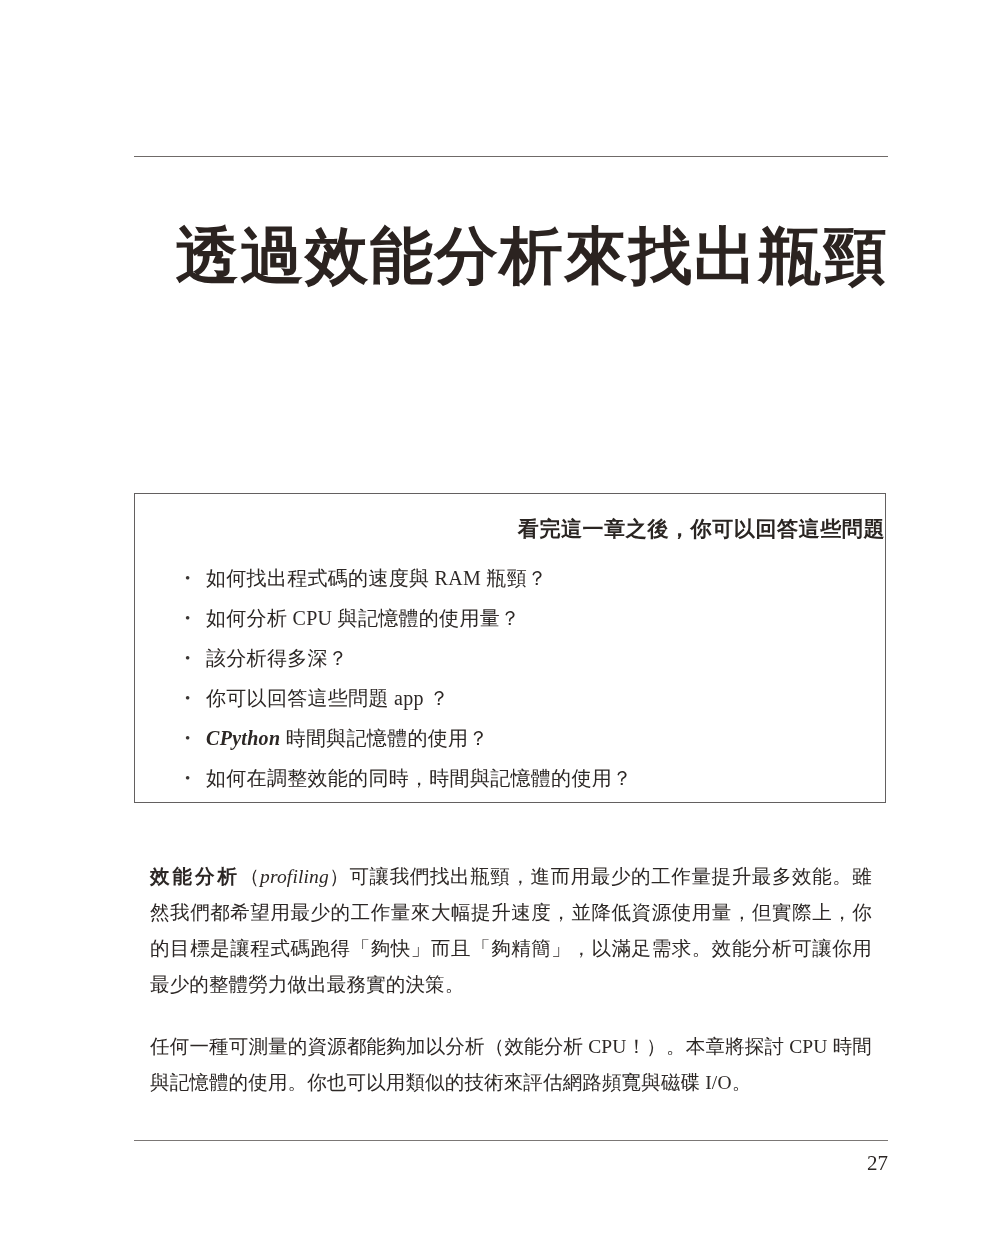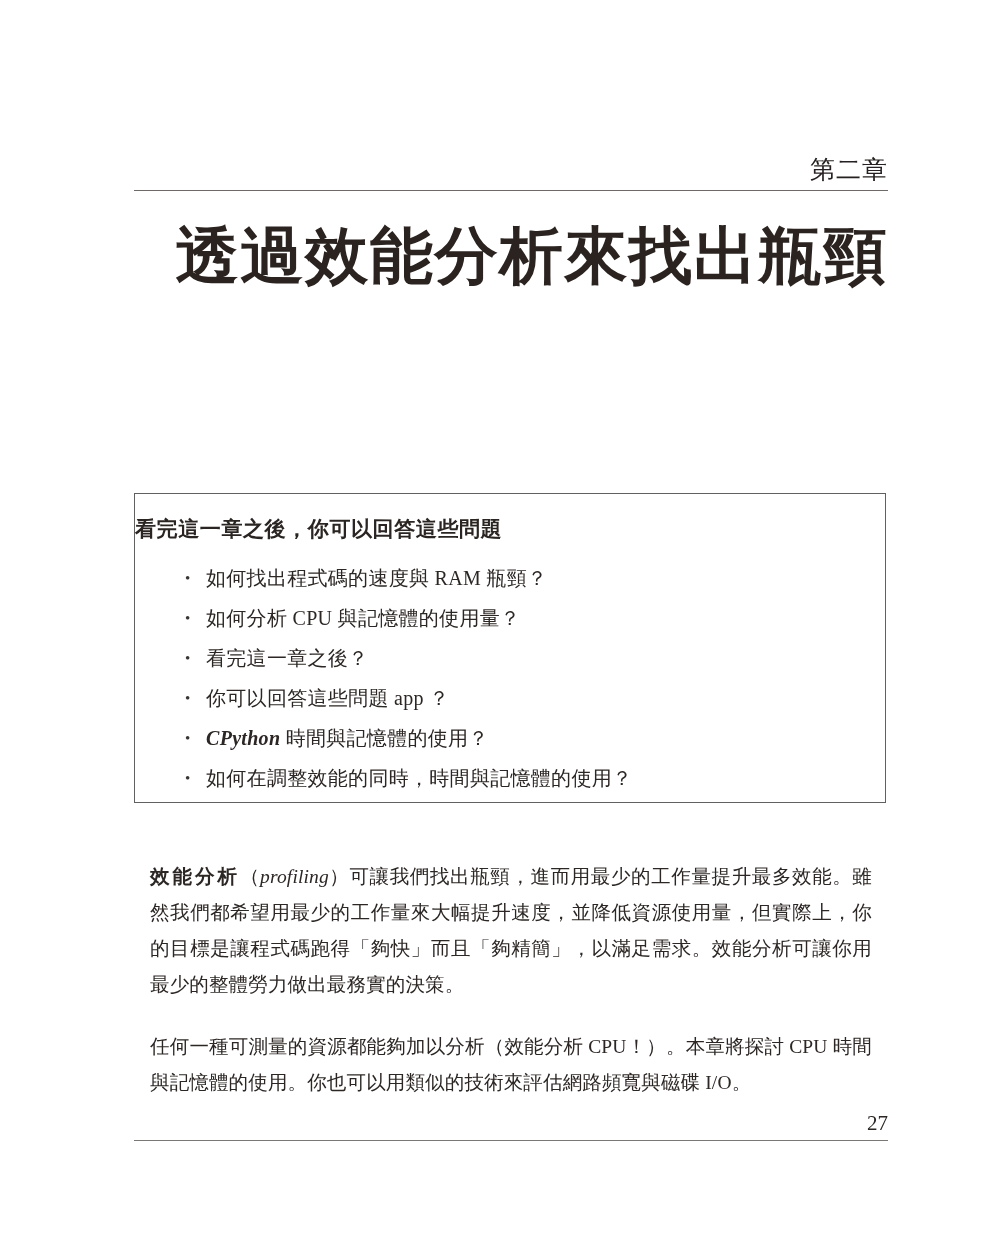--- a/index.html
+++ b/index.html
@@ -70,21 +70,21 @@
     left: 134px;
     top: 493px;
     width: 752px;
     height: 310px;
     border: 1.6px solid #636060;
     box-sizing: border-box;
     background: #ffffff;
   }
   .qbox-title {
     margin-top: 20px;
-    text-align: left;
+    text-align: right;
     font-family: "Liberation Sans", "DejaVu Sans", sans-serif;
     font-weight: 700;
     font-size: 21px;
     line-height: 30px;
     letter-spacing: 0.6px;
     color: #2a2522;
   }
   .qlist {
     list-style: none;
     margin: 14px 0 0 0;
@@ -146,51 +146,50 @@
     position: absolute;
     left: 134px;
     top: 1140px;
     width: 754px;
     height: 0;
     border-top: 1.4px solid #7b7775;
   }
   .folio {
     position: absolute;
     left: 134px;
-    top: 1108px;
+    top: 1148px;
     width: 754px;
     text-align: right;
     font-size: 21px;
     line-height: 30px;
     color: #2b2624;
   }
 </style>
 </head>
 <body>
 
 <div class="page">
 
   <div class="chapter-head">
-    <div class="chapter-label">第二章</div>
     <div class="head-rule"></div>
   </div>
 
   <div class="chapter-title">透過效能分析來找出瓶頸</div>
 
   <div class="qbox">
     <div class="qbox-title">看完這一章之後，你可以回答這些問題</div>
     <ul class="qlist">
       <li>
         <span class="dot">•</span><span>如何找出程式碼的速度與 RAM 瓶頸？</span>
       </li>
       <li>
         <span class="dot">•</span><span>如何分析 CPU 與記憶體的使用量？</span>
       </li>
       <li>
-        <span class="dot">•</span><span>看完這一章之後？</span>
+        <span class="dot">•</span><span>該分析得多深？</span>
       </li>
       <li>
         <span class="dot">•</span><span>你可以回答這些問題 app ？</span>
       </li>
       <li>
         <span class="dot">•</span><b>CPython</b><span> </span><span>時間與記憶體的使用？</span>
       </li>
       <li>
         <span class="dot">•</span><span>如何在調整效能的同時，時間與記憶體的使用？</span>
       </li>

